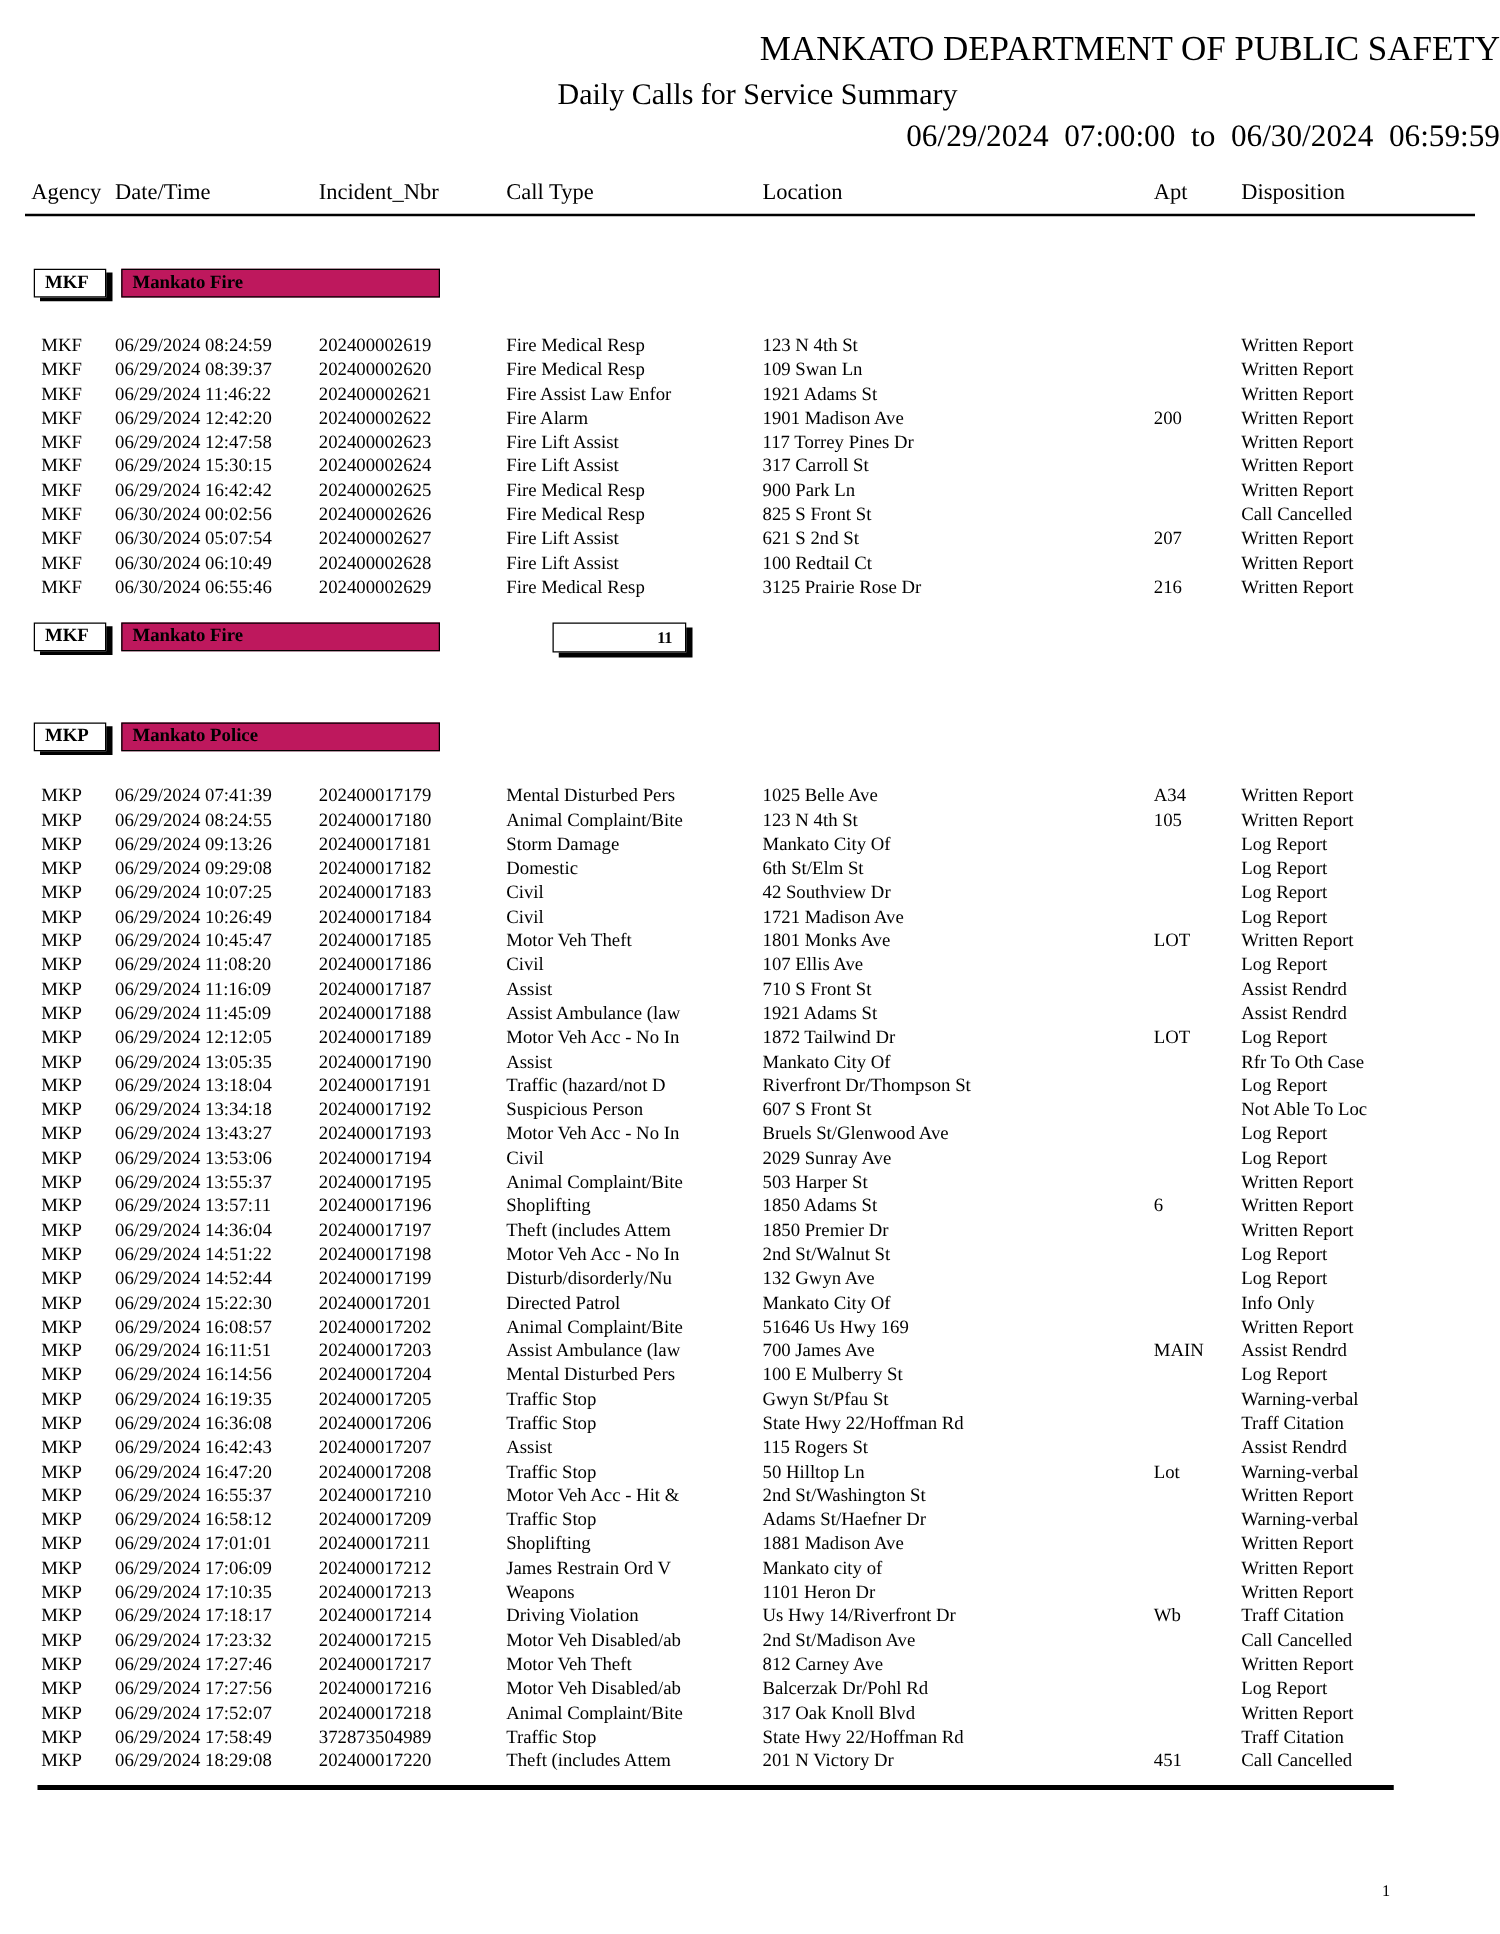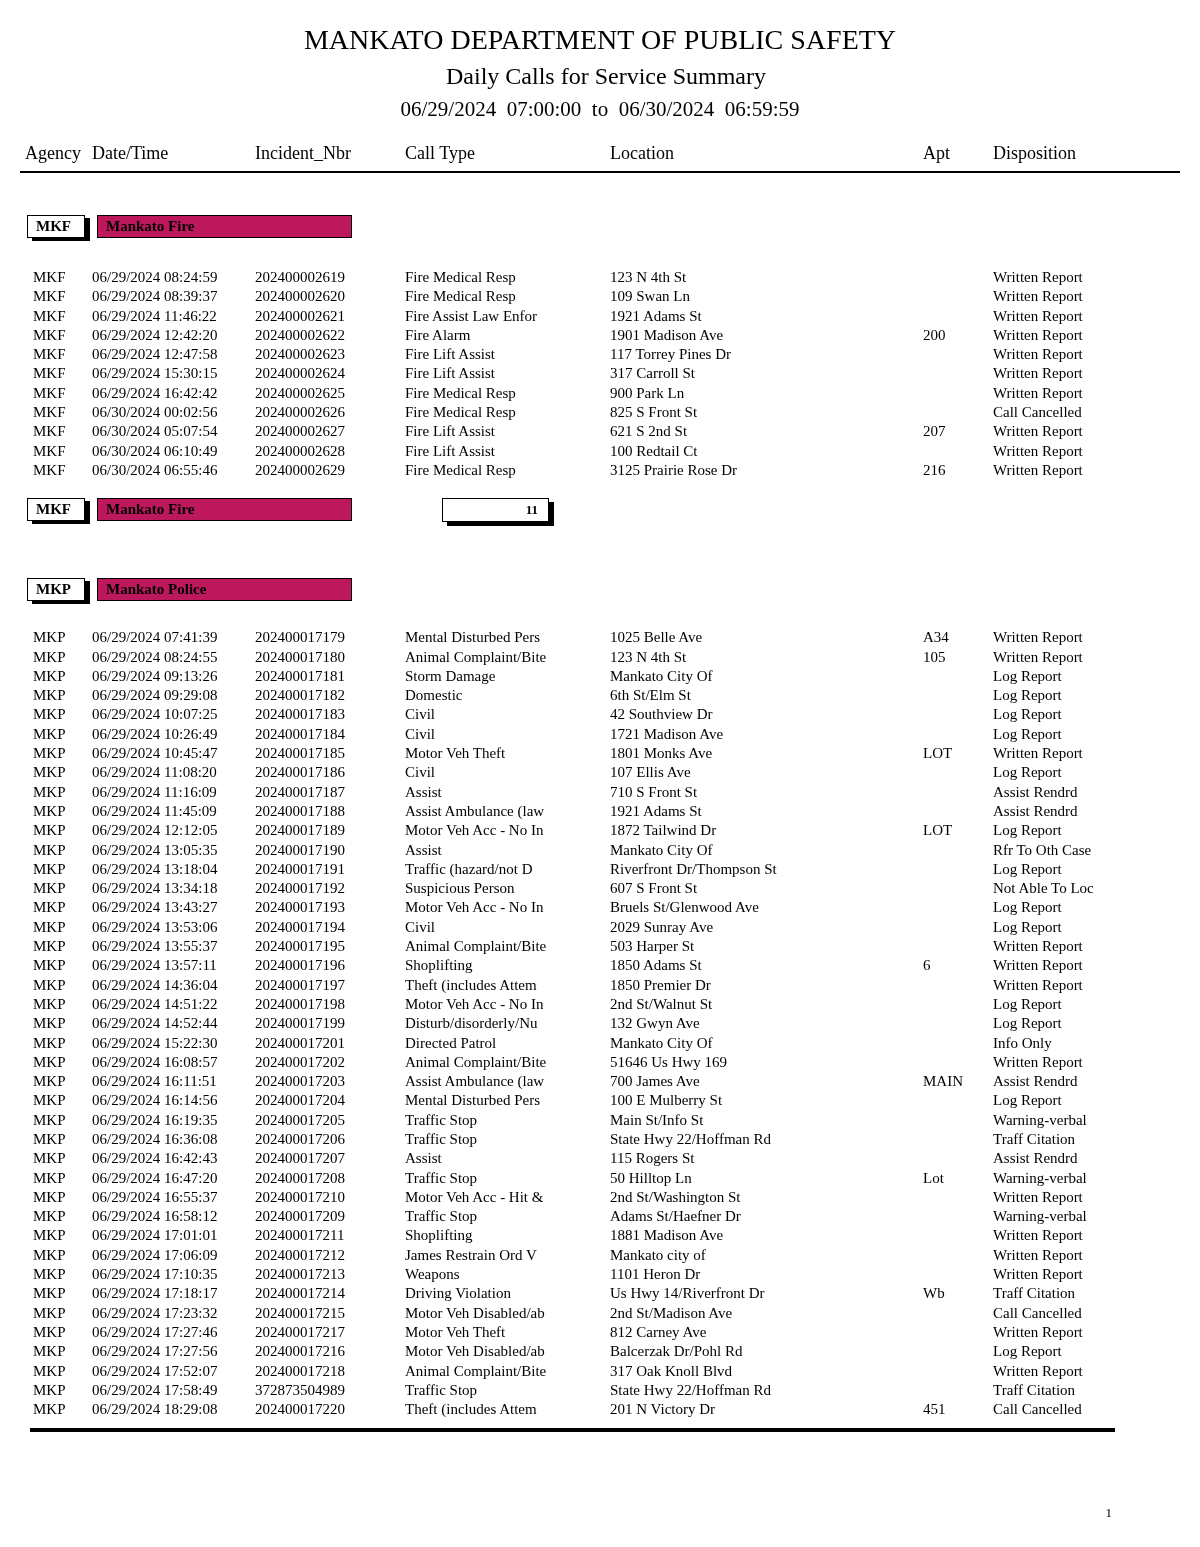--- a/index.html
+++ b/index.html
@@ -1,23 +1,23 @@
 <!DOCTYPE html>
 <html><head>
 <meta charset="utf-8">
 <style>
   html,body{margin:0;padding:0;}
   body{
     width:1200px;height:1547px;position:relative;overflow:hidden;
     background:#ffffff;color:#000000;
     font-family:"Liberation Serif","DejaVu Serif",serif;
   }
-  .title{text-align:center;margin-top:24px;font-size:28px;line-height:32px;}
+  .title{text-align:right;margin-top:24px;font-size:28px;line-height:32px;}
   .subtitle{text-align:center;margin-top:6px;font-size:24px;line-height:28px;padding-left:12px;}
-  .daterange{text-align:center;margin-top:7px;font-size:21px;line-height:25px;white-space:pre;}
+  .daterange{text-align:right;margin-top:7px;font-size:25px;line-height:25px;white-space:pre;}
 
   .hgrid{display:grid;grid-template-columns:67px 163px 150px 205px 313px 70px auto;}
   .rgrid{display:grid;grid-template-columns:59px 163px 150px 205px 313px 70px auto;}
 
   .colheaders{margin:22px 0 0 25px;font-weight:normal;font-size:18px;line-height:19px;}
   .hcell{white-space:nowrap;}
   .header-rule{border-top:2px solid #000;margin:8px 20px 0 20px;height:0;}
 
   .section:nth-child(1){margin-top:42px;}
   .section:nth-child(2){margin-top:56px;}
@@ -408,21 +408,21 @@
             <div class="cell">Mental Disturbed Pers</div>
             <div class="cell">100 E Mulberry St</div>
             <div class="cell"></div>
             <div class="cell">Log Report</div>
           </div>
           <div class="row rgrid">
             <div class="cell">MKP</div>
             <div class="cell">06/29/2024  16:19:35</div>
             <div class="cell">202400017205</div>
             <div class="cell">Traffic Stop</div>
-            <div class="cell">Main St/Info St</div>
+            <div class="cell">Gwyn St/Pfau St</div>
             <div class="cell"></div>
             <div class="cell">Warning-verbal</div>
           </div>
           <div class="row rgrid">
             <div class="cell">MKP</div>
             <div class="cell">06/29/2024  16:36:08</div>
             <div class="cell">202400017206</div>
             <div class="cell">Traffic Stop</div>
             <div class="cell">State Hwy 22/Hoffman Rd</div>
             <div class="cell"></div>

